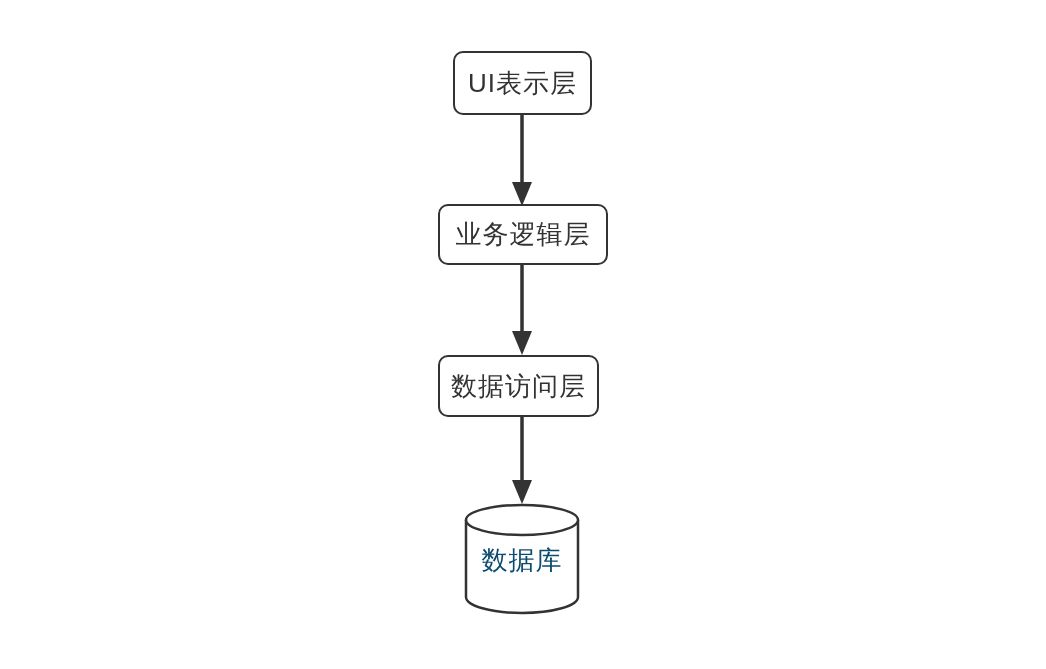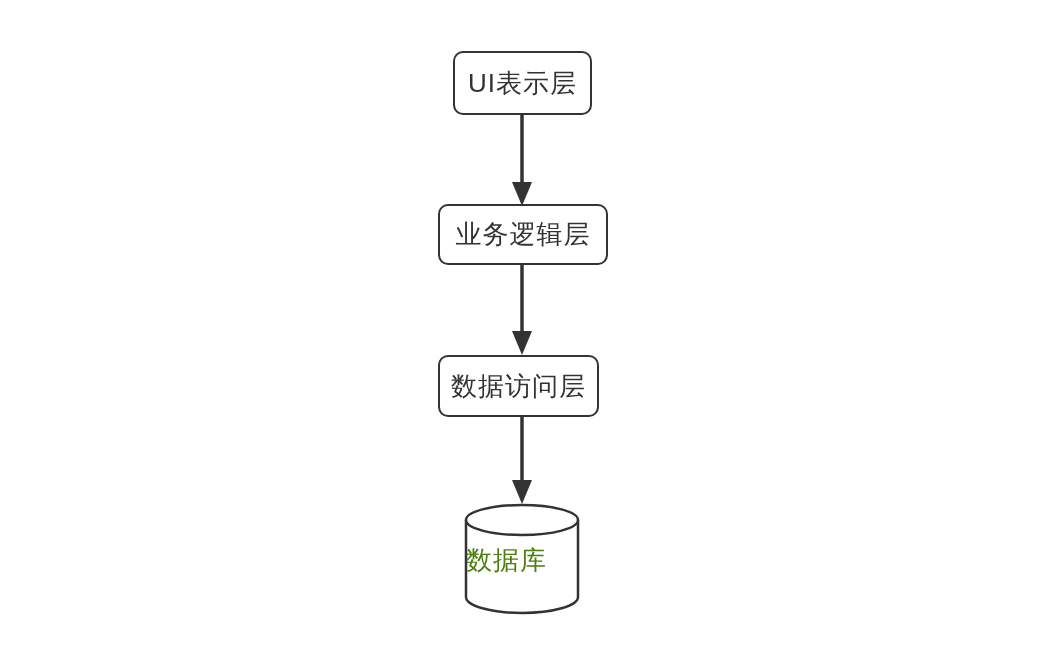--- a/index.html
+++ b/index.html
@@ -38,21 +38,22 @@
     top: 0;
     width: 1046px;
     height: 669px;
     z-index: 1;
   }
   .db-label {
     position: absolute;
     left: 466px;
     top: 543px;
     width: 112px;
-    color: #4d7c0f;
+    text-align: center;
+    color: #0c4a6e;
     font-size: 26px;
     letter-spacing: 1px;
     z-index: 2;
   }
 </style>
 </head>
 <body>
 
 <div class="canvas">
 

